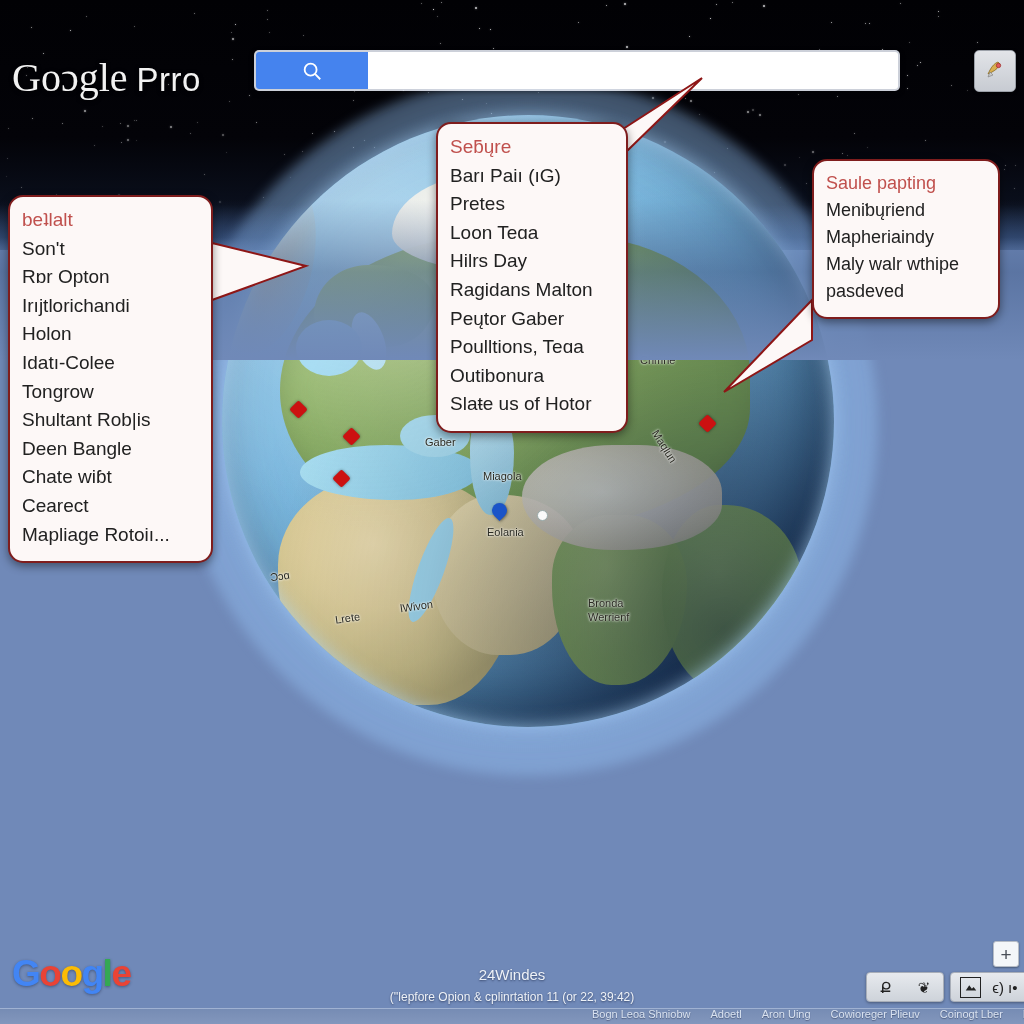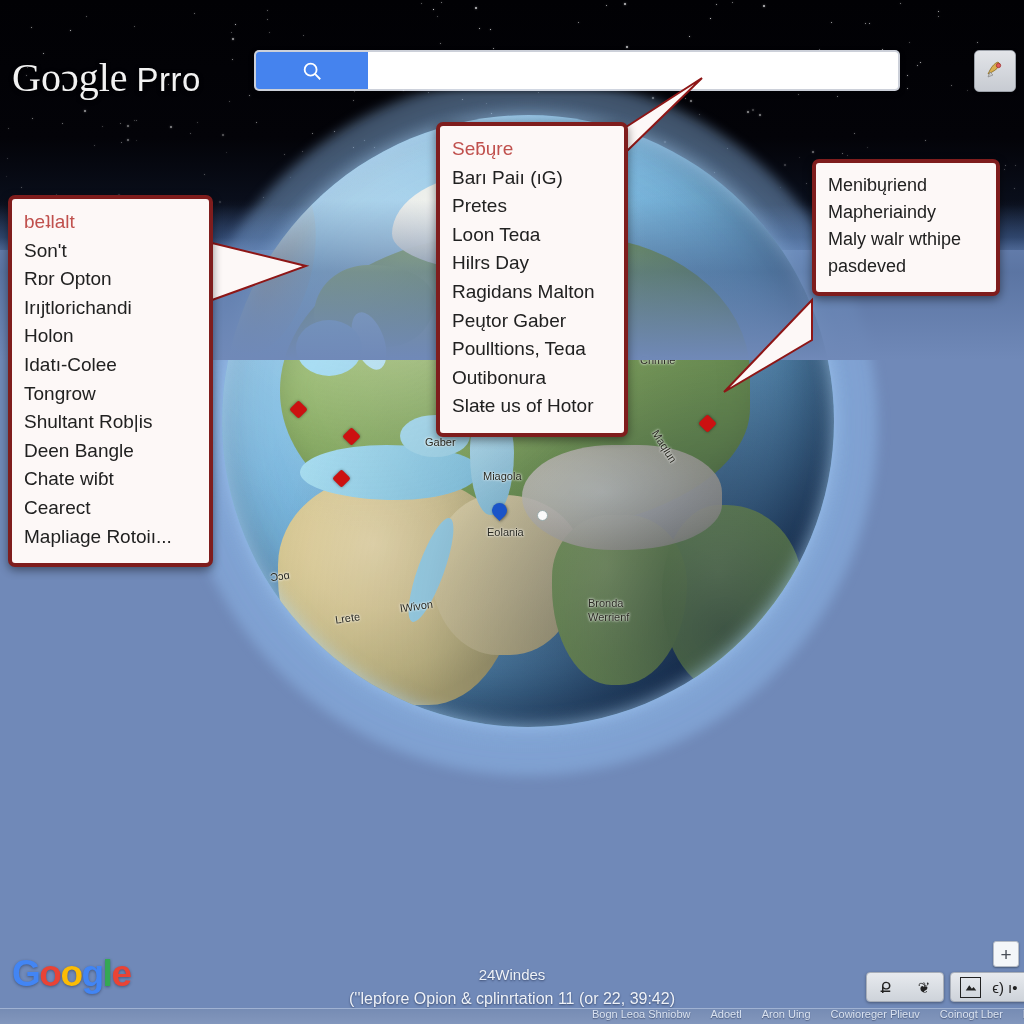--- a/index.html
+++ b/index.html
@@ -248,22 +248,22 @@
     background: linear-gradient(180deg,#e2e4e8,#c7cbd2);
     border: 1px solid #9ba0a8;
     display: flex; align-items: center; justify-content: center;
     box-shadow: 0 1px 3px rgba(0,0,0,0.5);
   }
 
   
   .callout {
     position: absolute;
     background: #fdf8f7;
-    border: 4px solid #7f1d1d;
-    border-radius: 7px;
+    border: 2px solid #7f1d1d;
+    border-radius: 15px;
     box-shadow: 0 3px 10px rgba(0,0,0,0.45);
     padding: 9px 12px 12px 12px;
     box-sizing: border-box;
   }
   .callout .row {
     font-family: "Liberation Sans", sans-serif;
     font-size: 19px;
     line-height: 28.6px;
     color: #212121;
     white-space: nowrap;
@@ -290,21 +290,21 @@
   .brand-bottom .y { color: #fbbc05; }
   .brand-bottom .g { color: #34a853; }
 
   .status-center {
     position: absolute; left: 0; top: 966px; width: 1024px;
     text-align: center; color: #eef2f8;
     font-family: "Liberation Sans", sans-serif;
     font-size: 15px;
     text-shadow: 0 1px 2px rgba(20,30,60,0.6);
   }
-  .status-center .line2 { margin-top: 7px; font-size: 16px; }
+  .status-center .line2 { margin-top: 7px; font-size: 12px; }
 
   .bottom-strip {
     position: absolute; left: 0; top: 1008px; width: 1024px; height: 16px;
     background: linear-gradient(180deg, rgba(118,140,180,0.95), rgba(132,152,190,0.95));
     border-top: 1px solid rgba(180,196,224,0.6);
   }
   .strip-items {
     position: absolute; left: 592px; top: 1008px;
     display: flex; gap: 20px;
     font-family: "Liberation Sans", sans-serif;
@@ -635,20 +635,21 @@
       <div class="row">Pretes</div>
       <div class="row">Loon Teɑa</div>
       <div class="row">Hilrs Day</div>
       <div class="row">Ragidans Malton</div>
       <div class="row">Peųtor Gaber</div>
       <div class="row">Poulltions, Teɑa</div>
       <div class="row">Outibonura</div>
       <div class="row">Slaŧe us of Hotor</div>
     </div>
   <div class="callout" id="callout-right">
+      <div class="row title">Saule papting</div>
       <div class="row">Meniƅųriend</div>
       <div class="row">Mapheriaindy</div>
       <div class="row">Maly walr wthipe</div>
       <div class="row">pasdeved</div>
     </div>
 
   <div class="brand-bottom" id="brand-bottom"><span class="b">G</span><span class="r">o</span><span class="y">o</span><span class="b">g</span><span class="g">l</span><span class="r">e</span></div>
 
   <div class="status-center">
     <div class="line1">24Windes</div>

